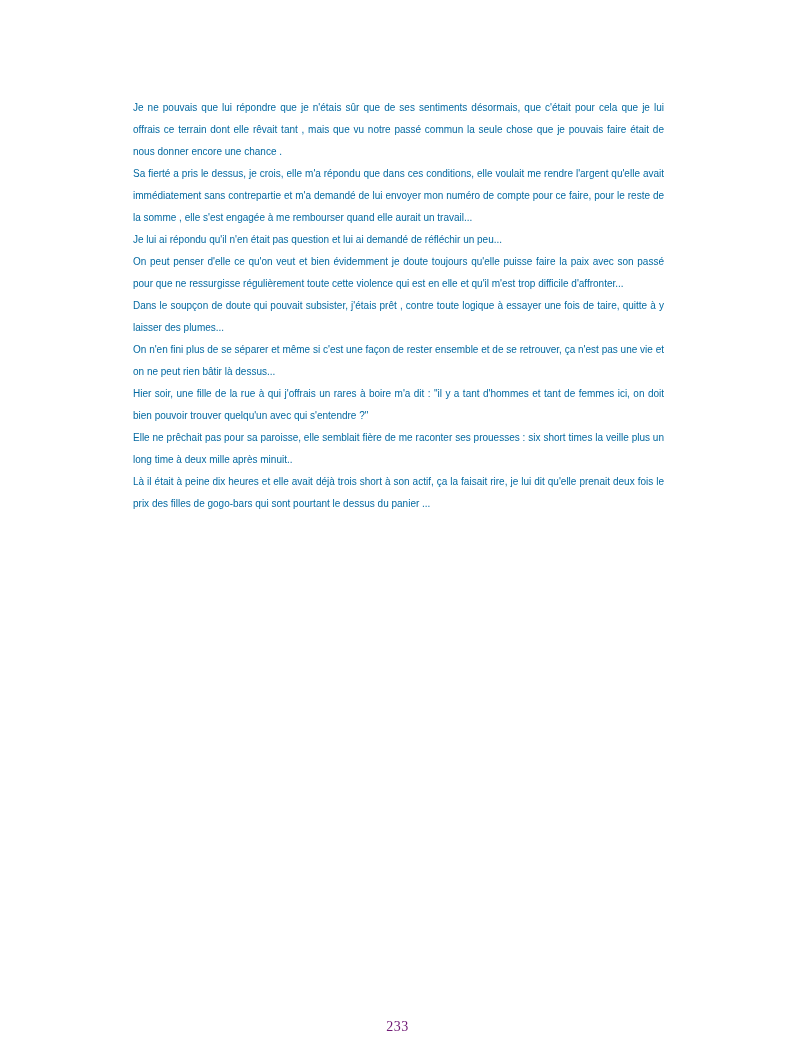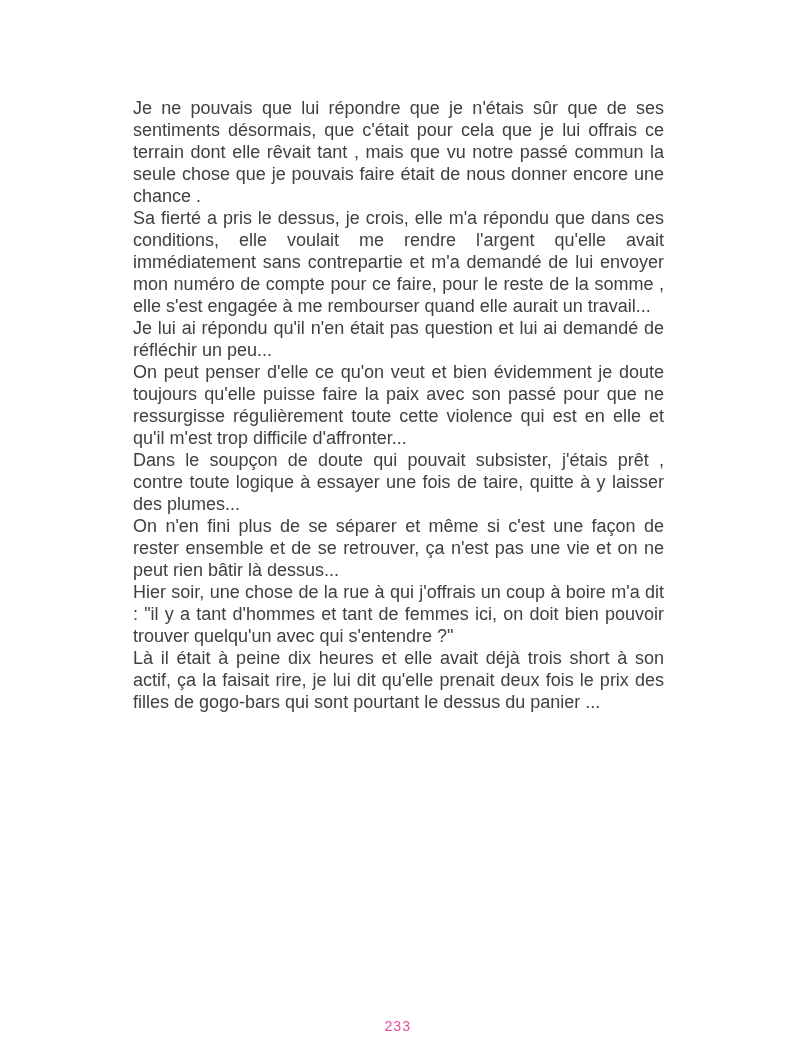--- a/index.html
+++ b/index.html
@@ -13,53 +13,54 @@
     height: 1063px;
     background: #ffffff;
     overflow: hidden;
     font-family: "Liberation Sans", sans-serif;
   }
   .text-block {
     position: absolute;
     left: 133px;
     top: 97px;
     width: 531px;
-    font-size: 18px;
+    font-size: 10px;
     line-height: 22px;
-    color: #404040;
+    color: #0369a1;
     text-align: justify;
   }
   .text-block p {
     margin: 0;
     padding: 0;
   }
   .footer {
     position: absolute;
     left: 0;
     top: 1017px;
     width: 795px;
     text-align: center;
   }
   .page-number {
-    font-family: Liberation Mono, monospace;
+    font-family: Liberation Serif, serif;
     font-size: 14px;
-    color: #ec4899;
+    color: #701a75;
     letter-spacing: 0.5px;
   }
 </style>
 </head>
 <body>
 
 <div class="page">
   <div class="text-block">
     <p>Je ne pouvais que lui répondre que je n'étais sûr que de ses sentiments désormais, que c'était pour cela que je lui offrais ce terrain dont elle rêvait tant , mais que vu notre passé commun la seule chose que je pouvais faire était de nous donner encore une chance .</p>
     <p>Sa fierté a pris le dessus, je crois, elle m'a répondu que dans ces conditions, elle voulait me rendre l'argent qu'elle avait immédiatement sans contrepartie et m'a demandé de lui envoyer mon numéro de compte pour ce faire, pour le reste de la somme , elle s'est engagée à me rembourser quand elle aurait un travail...</p>
     <p>Je lui ai répondu qu'il n'en était pas question et lui ai demandé de réfléchir un peu...</p>
     <p>On peut penser d'elle ce qu'on veut et bien évidemment je doute toujours qu'elle puisse faire la paix avec son passé pour que ne ressurgisse régulièrement toute cette violence qui est en elle et qu'il m'est trop difficile d'affronter...</p>
     <p>Dans le soupçon de doute qui pouvait subsister, j'étais prêt , contre toute logique à essayer une fois de taire, quitte à y laisser des plumes...</p>
     <p>On n'en fini plus de se séparer et même si c'est une façon de rester ensemble et de se retrouver, ça n'est pas une vie et on ne peut rien bâtir là dessus...</p>
-    <p>Hier soir, une chose de la rue à qui j'offrais un coup à boire m'a dit : "il y a tant d'hommes et tant de femmes ici, on doit bien pouvoir trouver quelqu'un avec qui s'entendre ?"</p>
+    <p>Hier soir, une fille de la rue à qui j'offrais un rares à boire m'a dit : "il y a tant d'hommes et tant de femmes ici, on doit bien pouvoir trouver quelqu'un avec qui s'entendre ?"</p>
+    <p>Elle ne prêchait pas pour sa paroisse, elle semblait fière de me raconter ses prouesses : six short times la veille plus un long time à deux mille après minuit..</p>
     <p>Là il était à peine dix heures et elle avait déjà trois short à son actif, ça la faisait rire, je lui dit qu'elle prenait deux fois le prix des filles de gogo-bars qui sont pourtant le dessus du panier ...</p>
   </div>
   <div class="footer">
     <span class="page-number">233</span>
   </div>
 </div>
 
 </body></html>

